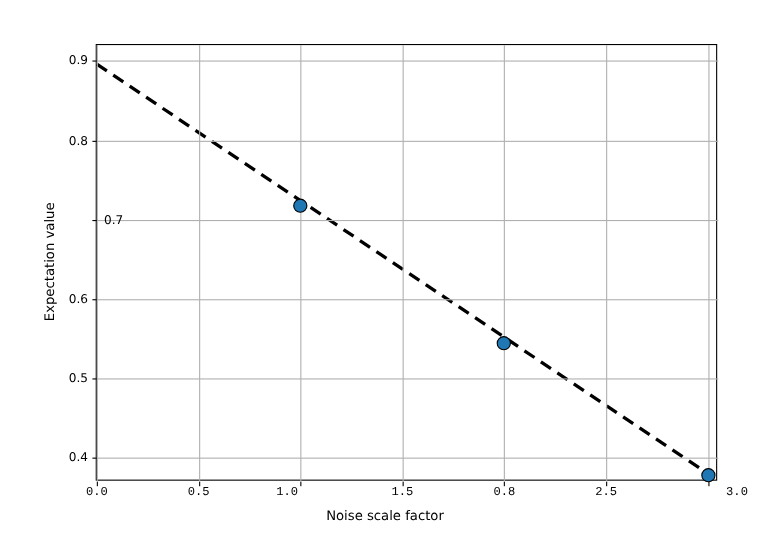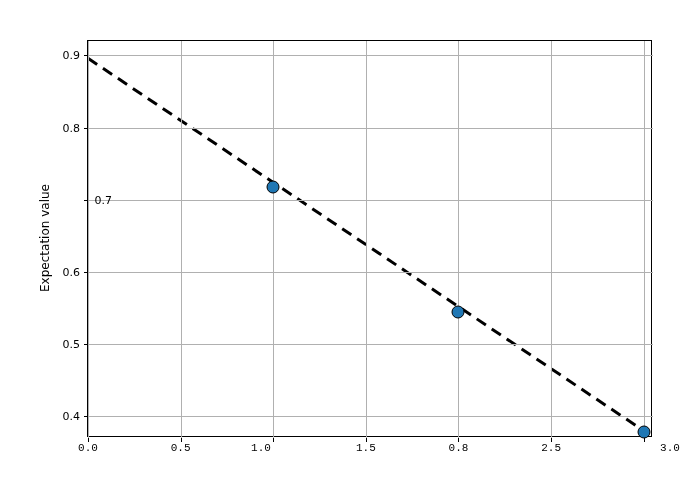--- a/index.html
+++ b/index.html
@@ -116,14 +116,15 @@
       <div class="grid-h" style="top: 86.6182px; left: 0px; height: 0.8px; width: 565px;"></div>
       <div class="tick" style="top: 86.6182px; left: -4px; height: 1px; width: 4px;"></div>
       <div class="ytick-label" style="top: 86.6182px;">0.8</div>
       <div class="grid-h" style="top: 14.4364px; left: 0px; height: 0.8px; width: 565px;"></div>
       <div class="tick" style="top: 14.4364px; left: -4px; height: 1px; width: 4px;"></div>
       <div class="ytick-label" style="top: 14.4364px; text-align: center;">0.9</div>
       <div class="marker" style="left: 185.246px; top: 145.807px;"></div>
       <div class="marker" style="left: 370.492px; top: 270.682px;"></div>
       <div class="marker" style="left: 555.738px; top: 391.225px;"></div>
     </div>
+  <div class="xlabel" id="xlabel" style="top: 462px;">Noise scale factor</div>
   <div class="ylabel" id="ylabel" style="left: 45px; top: 238px;">Expectation value</div>
 </div>
 
 </body></html>

